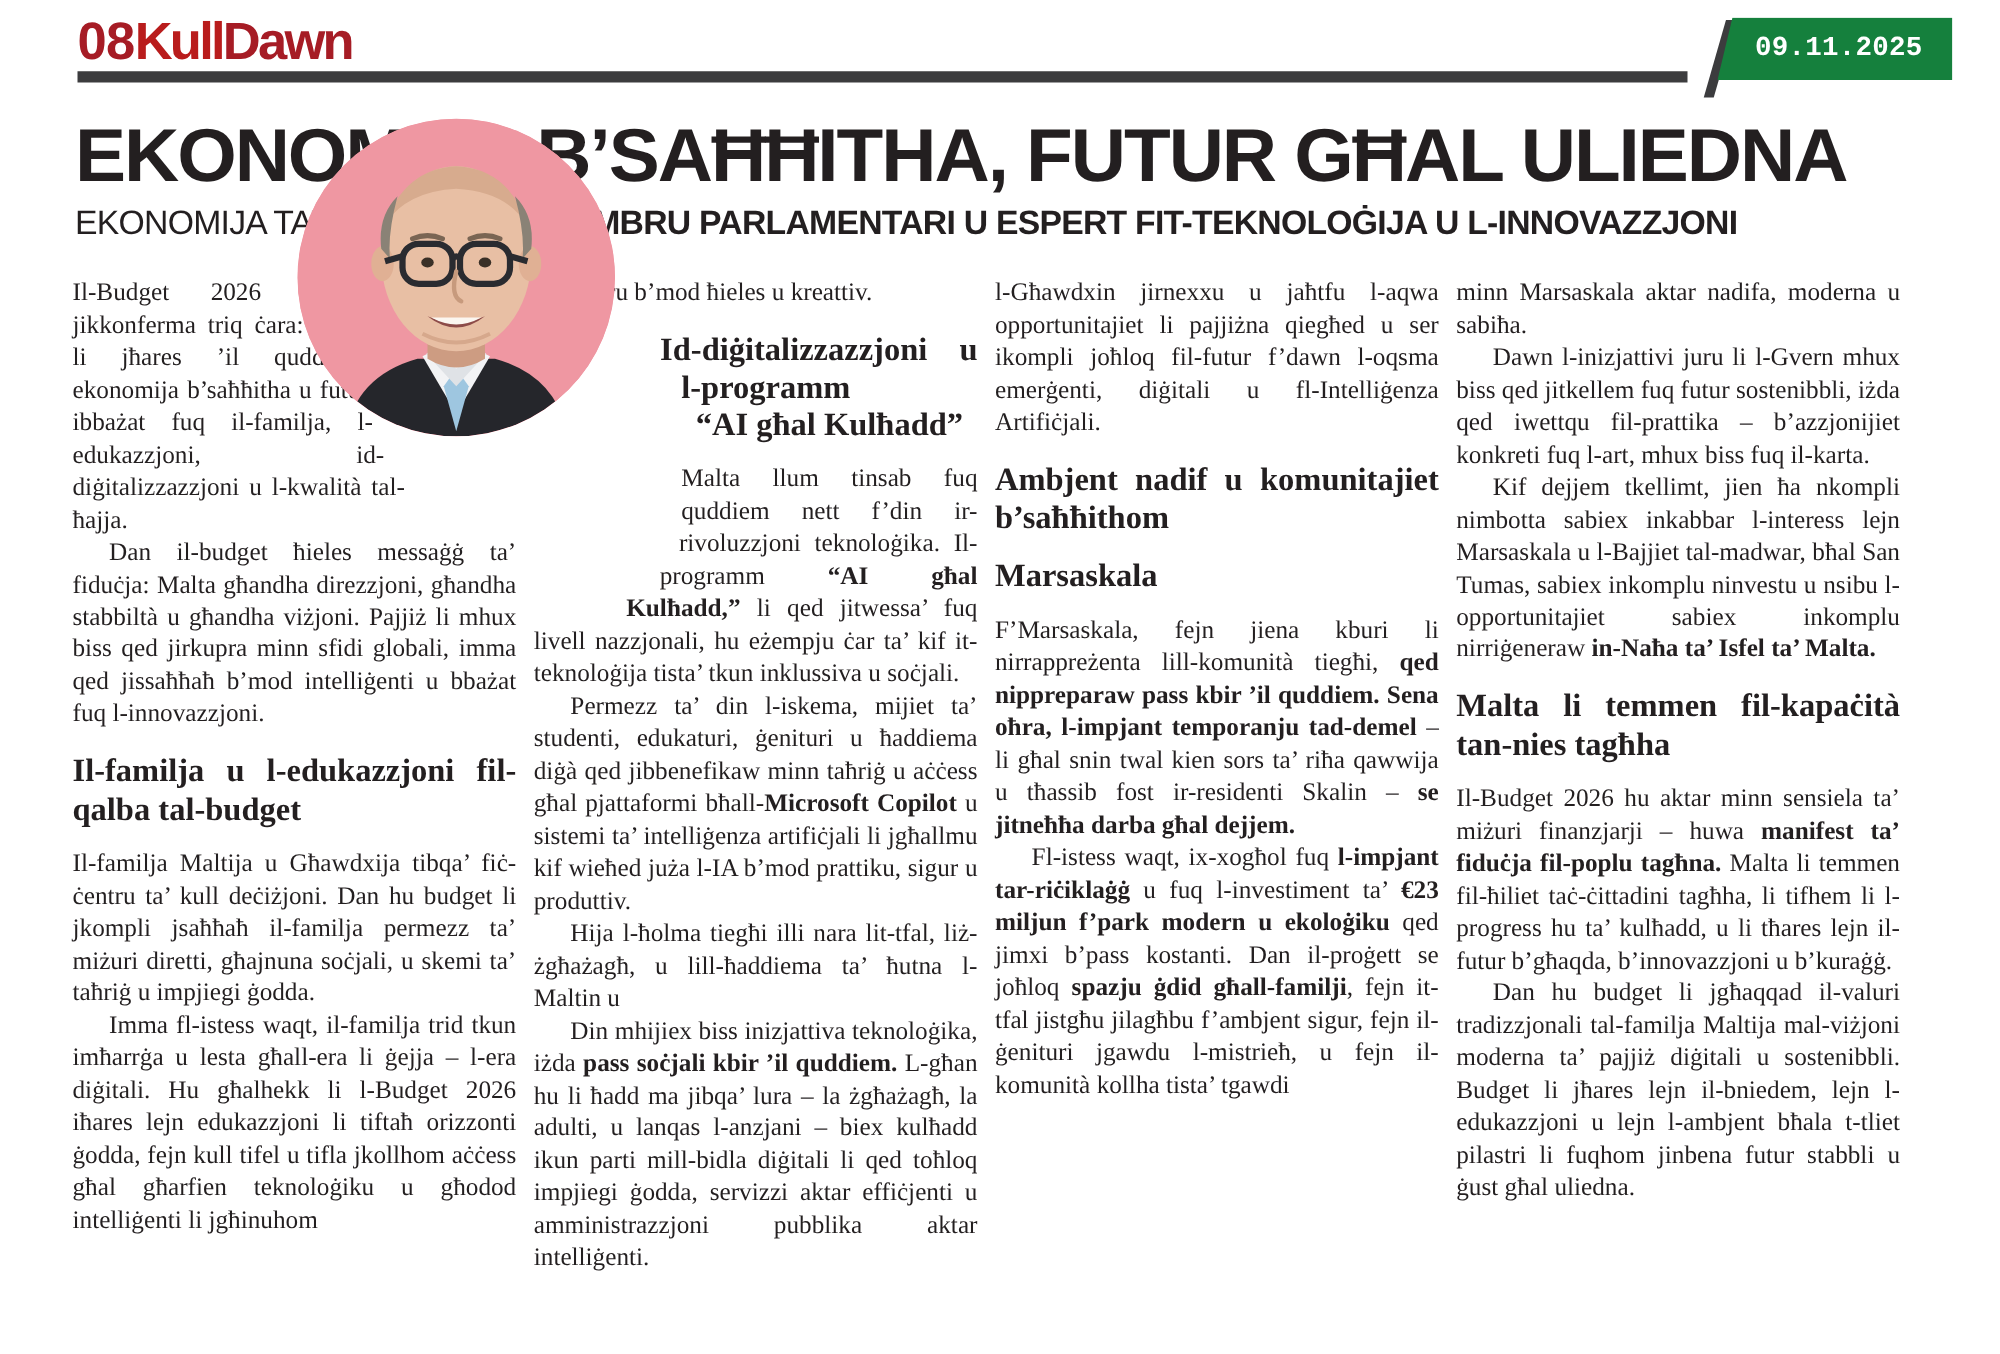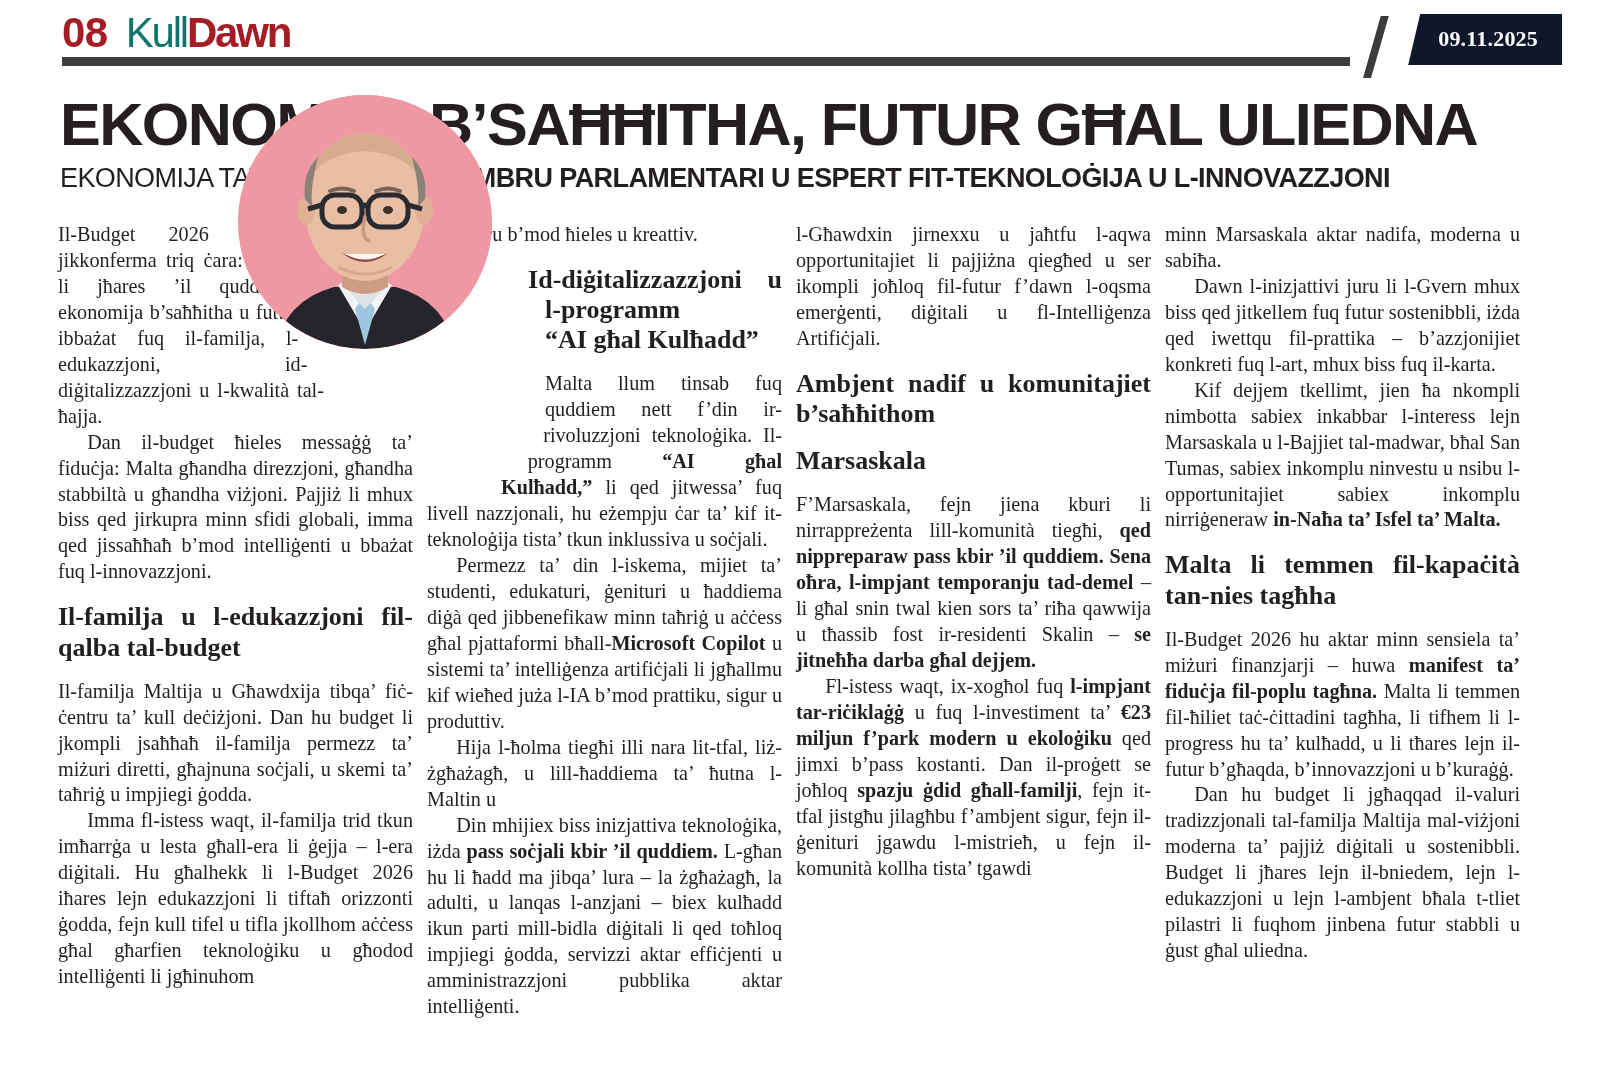--- a/index.html
+++ b/index.html
@@ -21,38 +21,37 @@
     position: relative;
     height: 78px;
     padding: 0 0 0 0;
   }
   .mast-left {
     position: absolute;
     left: 62px;
     top: 12px;
     display: flex;
     align-items: baseline;
-    gap: 18px;
     white-space: nowrap;
   }
   .page-num {
     font-family: "Liberation Sans", sans-serif;
     font-weight: 700;
     font-size: 42px;
     line-height: 1;
     color: #a61c25;
     letter-spacing: -0.5px;
   }
   .logo {
     font-family: "Liberation Sans", sans-serif;
     font-size: 42px;
     line-height: 1;
     letter-spacing: -2.2px;
   }
-  .logo .kull { color: #0f766e; font-weight: 400; }
+  .logo .kull { color: #b91c1c; font-weight: 700; }
   .logo .hadd { color: #a61c25; font-weight: 700; }
 
   .mast-rule {
     position: absolute;
     left: 62px;
     top: 57px;
     width: 1288px;
     height: 9px;
     background: #3c3c3e;
   }
@@ -71,23 +70,23 @@
     transform: skewX(-16deg);
     transform-origin: bottom left;
     position: absolute;
     left: 8px;
     top: 2px;
   }
   .date-badge {
     position: absolute;
     right: 38px;
     top: 14px;
-    background: #0f172a;
+    background: #15803d;
     color: #ffffff;
-    font-family: Liberation Serif, serif;
+    font-family: Liberation Mono, monospace;
     font-weight: 700;
     font-size: 22px;
     letter-spacing: 0.2px;
     padding: 12px 24px 13px 30px;
     clip-path: polygon(12px 0, 100% 0, 100% 100%, 0 100%);
   }
 
   
   .headline {
     font-family: "Liberation Sans", sans-serif;
@@ -140,21 +139,21 @@
   .col b, .col strong { font-weight: 700; }
 
   h3.sub {
     font-size: 26px;
     font-weight: 700;
     line-height: 1.16;
     margin: 17px 0 16px 0;
     text-align: justify;
     text-indent: 0;
   }
-  h3.sub .l2 { display: block; }
+  h3.sub .l2 { display: block; text-align: center; }
 
   
   .portrait {
     position: absolute;
     left: 238px;
     top: 95px;
     width: 254px;
     height: 254px;
     border-radius: 50%;
     overflow: hidden;

